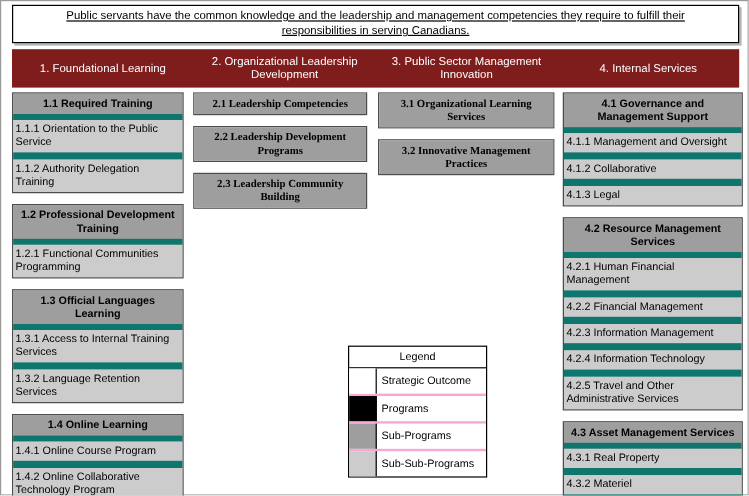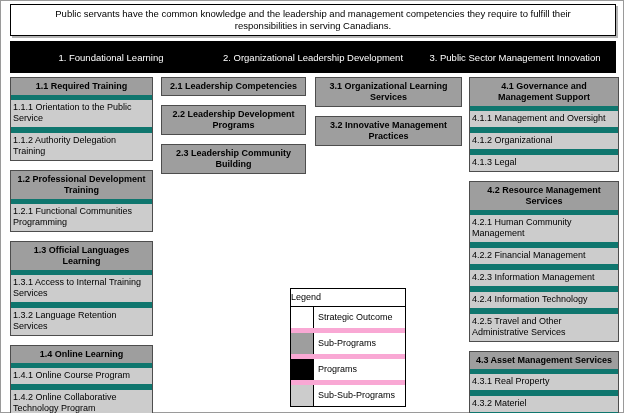--- a/index.html
+++ b/index.html
@@ -33,35 +33,36 @@
     width: 606px;
     height: 32px;
     box-sizing: border-box;
     background: #ffffff;
     border: 1px solid #000;
     box-shadow: 2px 2px 0 0 #b4b4b4;
     display: flex;
     align-items: center;
     justify-content: center;
     padding: 0 16px;
+    text-decoration: underline;
   }
   .strategic-outcome .so-text {
     font-size: 9.5px;
     line-height: 12px;
     text-align: center;
   }
 
   
   .programs-bar {
     position: absolute;
     left: 9px;
     top: 40px;
     width: 606px;
     height: 32px;
-    background: #000000;
+    background: #7f1d1d;
     display: flex;
     box-sizing: border-box;
   }
   .program-cell {
     flex: 1 1 0;
     display: flex;
     align-items: center;
     justify-content: center;
     color: #ffffff;
     font-size: 9.5px;
@@ -92,20 +93,21 @@
     border-bottom: 5px solid #0f766e;
     font-weight: bold;
     font-size: 9px;
     line-height: 11px;
     text-align: center;
     padding: 3px 3px;
     box-sizing: border-box;
   }
   .group.no-children .sub-program {
     border-bottom: none;
+    font-family: Liberation Serif, serif;
   }
   .sub-sub-program {
     background: #cccccc;
     border-bottom: 6px solid #0f766e;
     font-size: 9px;
     line-height: 11px;
     text-align: left;
     padding: 2px 2px 3px 2px;
     box-sizing: border-box;
   }
@@ -119,27 +121,28 @@
     left: 289px;
     top: 287px;
     width: 116px;
     border: 1px solid #000;
     box-sizing: border-box;
     background: #fff;
   }
   .legend-title {
     font-size: 9px;
     line-height: 11px;
+    text-align: center;
     padding: 3px 0;
     border-bottom: 1px solid #000;
   }
   .legend-row {
     display: flex;
     align-items: stretch;
-    border-bottom: 5px solid #f9a8d4;
+    border-bottom: 2px solid #f9a8d4;
     height: 21px;
   }
   .legend-row:last-child { border-bottom: none; }
   .legend-swatch {
     width: 22px;
     flex: 0 0 22px;
     border-right: 1px solid #000;
   }
   .legend-label {
     flex: 1 1 auto;
@@ -156,20 +159,21 @@
 <div id="page">
 
   <div class="strategic-outcome">
     <div class="so-text">Public servants have the common knowledge and the leadership and management competencies they require to fulfill their responsibilities in serving Canadians.</div>
   </div>
 
   <div class="programs-bar" id="programs-bar">
       <div class="program-cell">1. Foundational Learning</div>
       <div class="program-cell">2. Organizational Leadership Development</div>
       <div class="program-cell">3. Public Sector Management Innovation</div>
+      <div class="program-cell">4. Internal Services</div>
     </div>
 
   <div class="column" id="col1">
       <div class="group">
         <div class="sub-program">1.1 Required Training</div>
         <div class="sub-sub-program">1.1.1 Orientation to the Public Service</div>
         <div class="sub-sub-program">1.1.2 Authority Delegation Training</div>
       </div>
       <div class="group">
         <div class="sub-program">1.2 Professional Development Training</div>
@@ -202,26 +206,26 @@
         <div class="sub-program">3.1 Organizational Learning Services</div>
       </div>
       <div class="group no-children">
         <div class="sub-program">3.2 Innovative Management Practices</div>
       </div>
     </div>
   <div class="column" id="col4">
       <div class="group">
         <div class="sub-program">4.1 Governance and Management Support</div>
         <div class="sub-sub-program">4.1.1 Management and Oversight</div>
-        <div class="sub-sub-program">4.1.2 Organizational</div>
+        <div class="sub-sub-program">4.1.2 Collaborative</div>
         <div class="sub-sub-program">4.1.3 Legal</div>
       </div>
       <div class="group">
         <div class="sub-program">4.2 Resource Management Services</div>
-        <div class="sub-sub-program">4.2.1 Human Community Management</div>
+        <div class="sub-sub-program">4.2.1 Human Financial Management</div>
         <div class="sub-sub-program">4.2.2 Financial Management</div>
         <div class="sub-sub-program">4.2.3 Information Management</div>
         <div class="sub-sub-program">4.2.4 Information Technology</div>
         <div class="sub-sub-program">4.2.5 Travel and Other Administrative Services</div>
       </div>
       <div class="group">
         <div class="sub-program">4.3 Asset Management Services</div>
         <div class="sub-sub-program">4.3.1 Real Property</div>
         <div class="sub-sub-program">4.3.2 Materiel</div>
         <div class="sub-sub-program">4.3.3 Acquisition</div>
@@ -229,27 +233,27 @@
     </div>
 
   <div class="legend">
     <div class="legend-title">Legend</div>
     <div id="legend-rows">
         <div class="legend-row">
           <div class="legend-swatch" style="background: rgb(255, 255, 255);"></div>
           <div class="legend-label">Strategic Outcome</div>
         </div>
         <div class="legend-row">
+          <div class="legend-swatch" style="background: rgb(0, 0, 0);"></div>
+          <div class="legend-label">Programs</div>
+        </div>
+        <div class="legend-row">
           <div class="legend-swatch" style="background: rgb(158, 158, 158);"></div>
           <div class="legend-label">Sub-Programs</div>
         </div>
         <div class="legend-row">
-          <div class="legend-swatch" style="background: rgb(0, 0, 0);"></div>
-          <div class="legend-label">Programs</div>
-        </div>
-        <div class="legend-row">
           <div class="legend-swatch" style="background: rgb(204, 204, 204);"></div>
           <div class="legend-label">Sub-Sub-Programs</div>
         </div>
       </div>
   </div>
 
 </div>
 
 </body></html>

